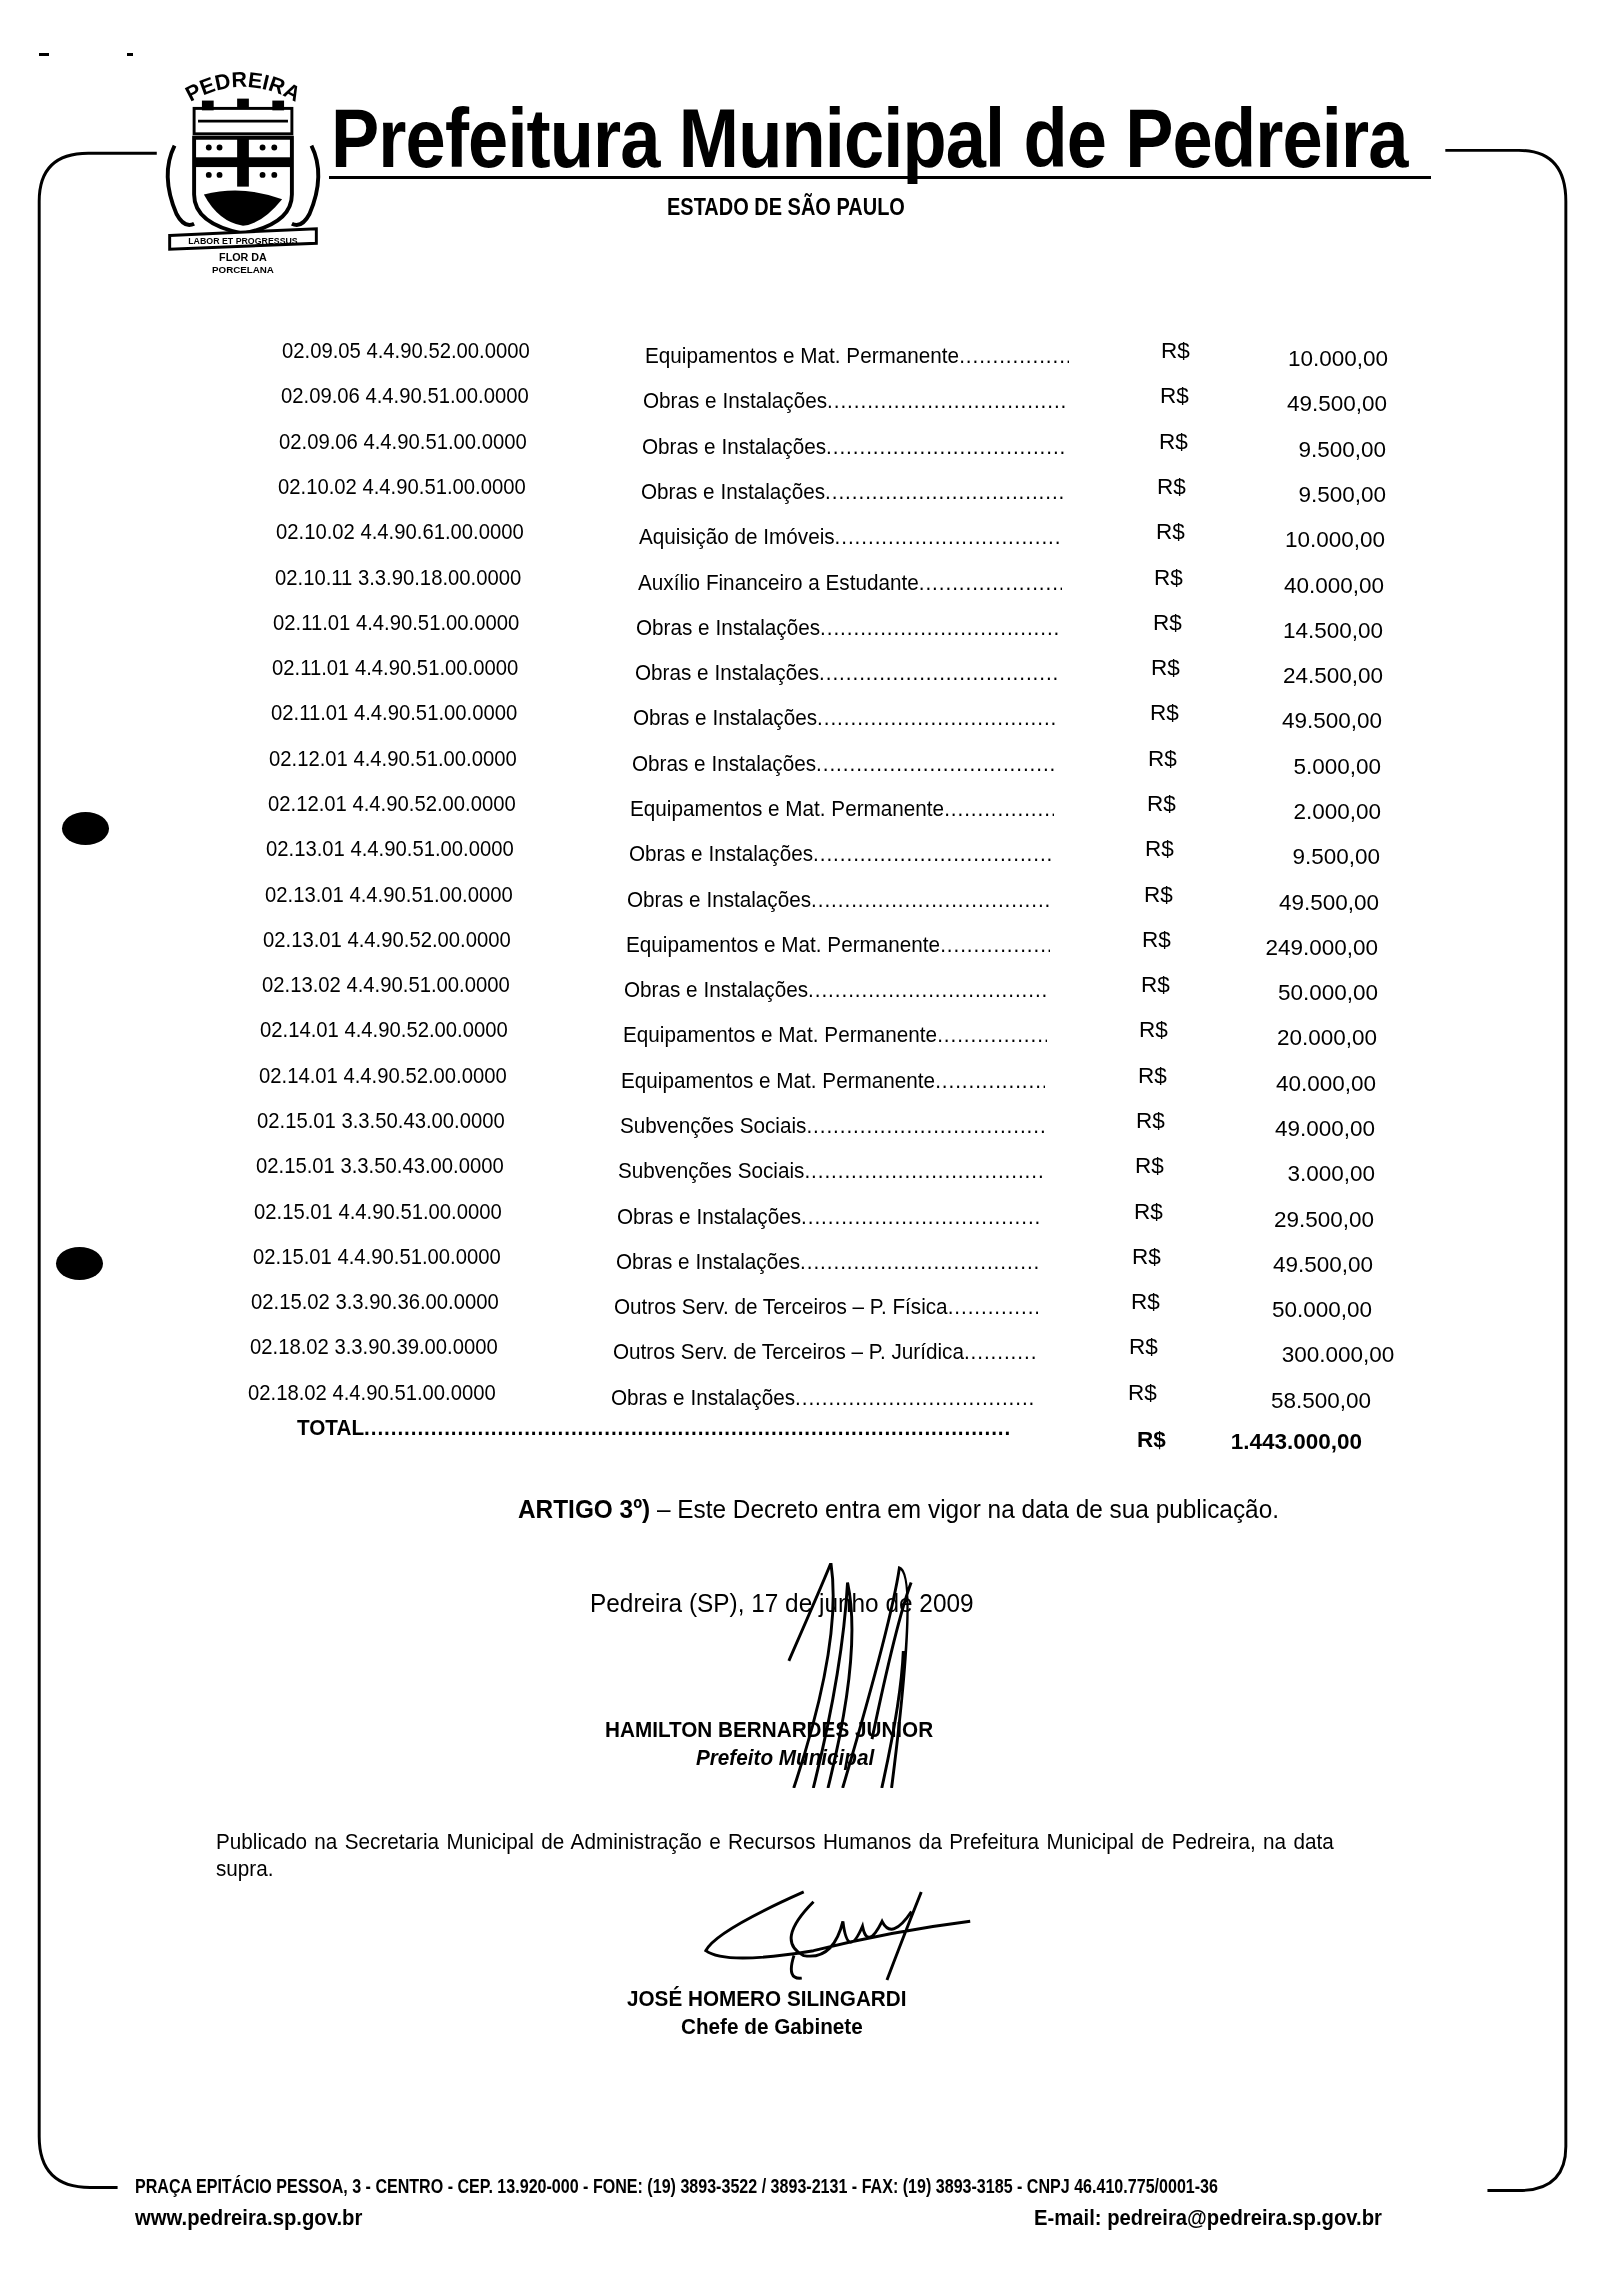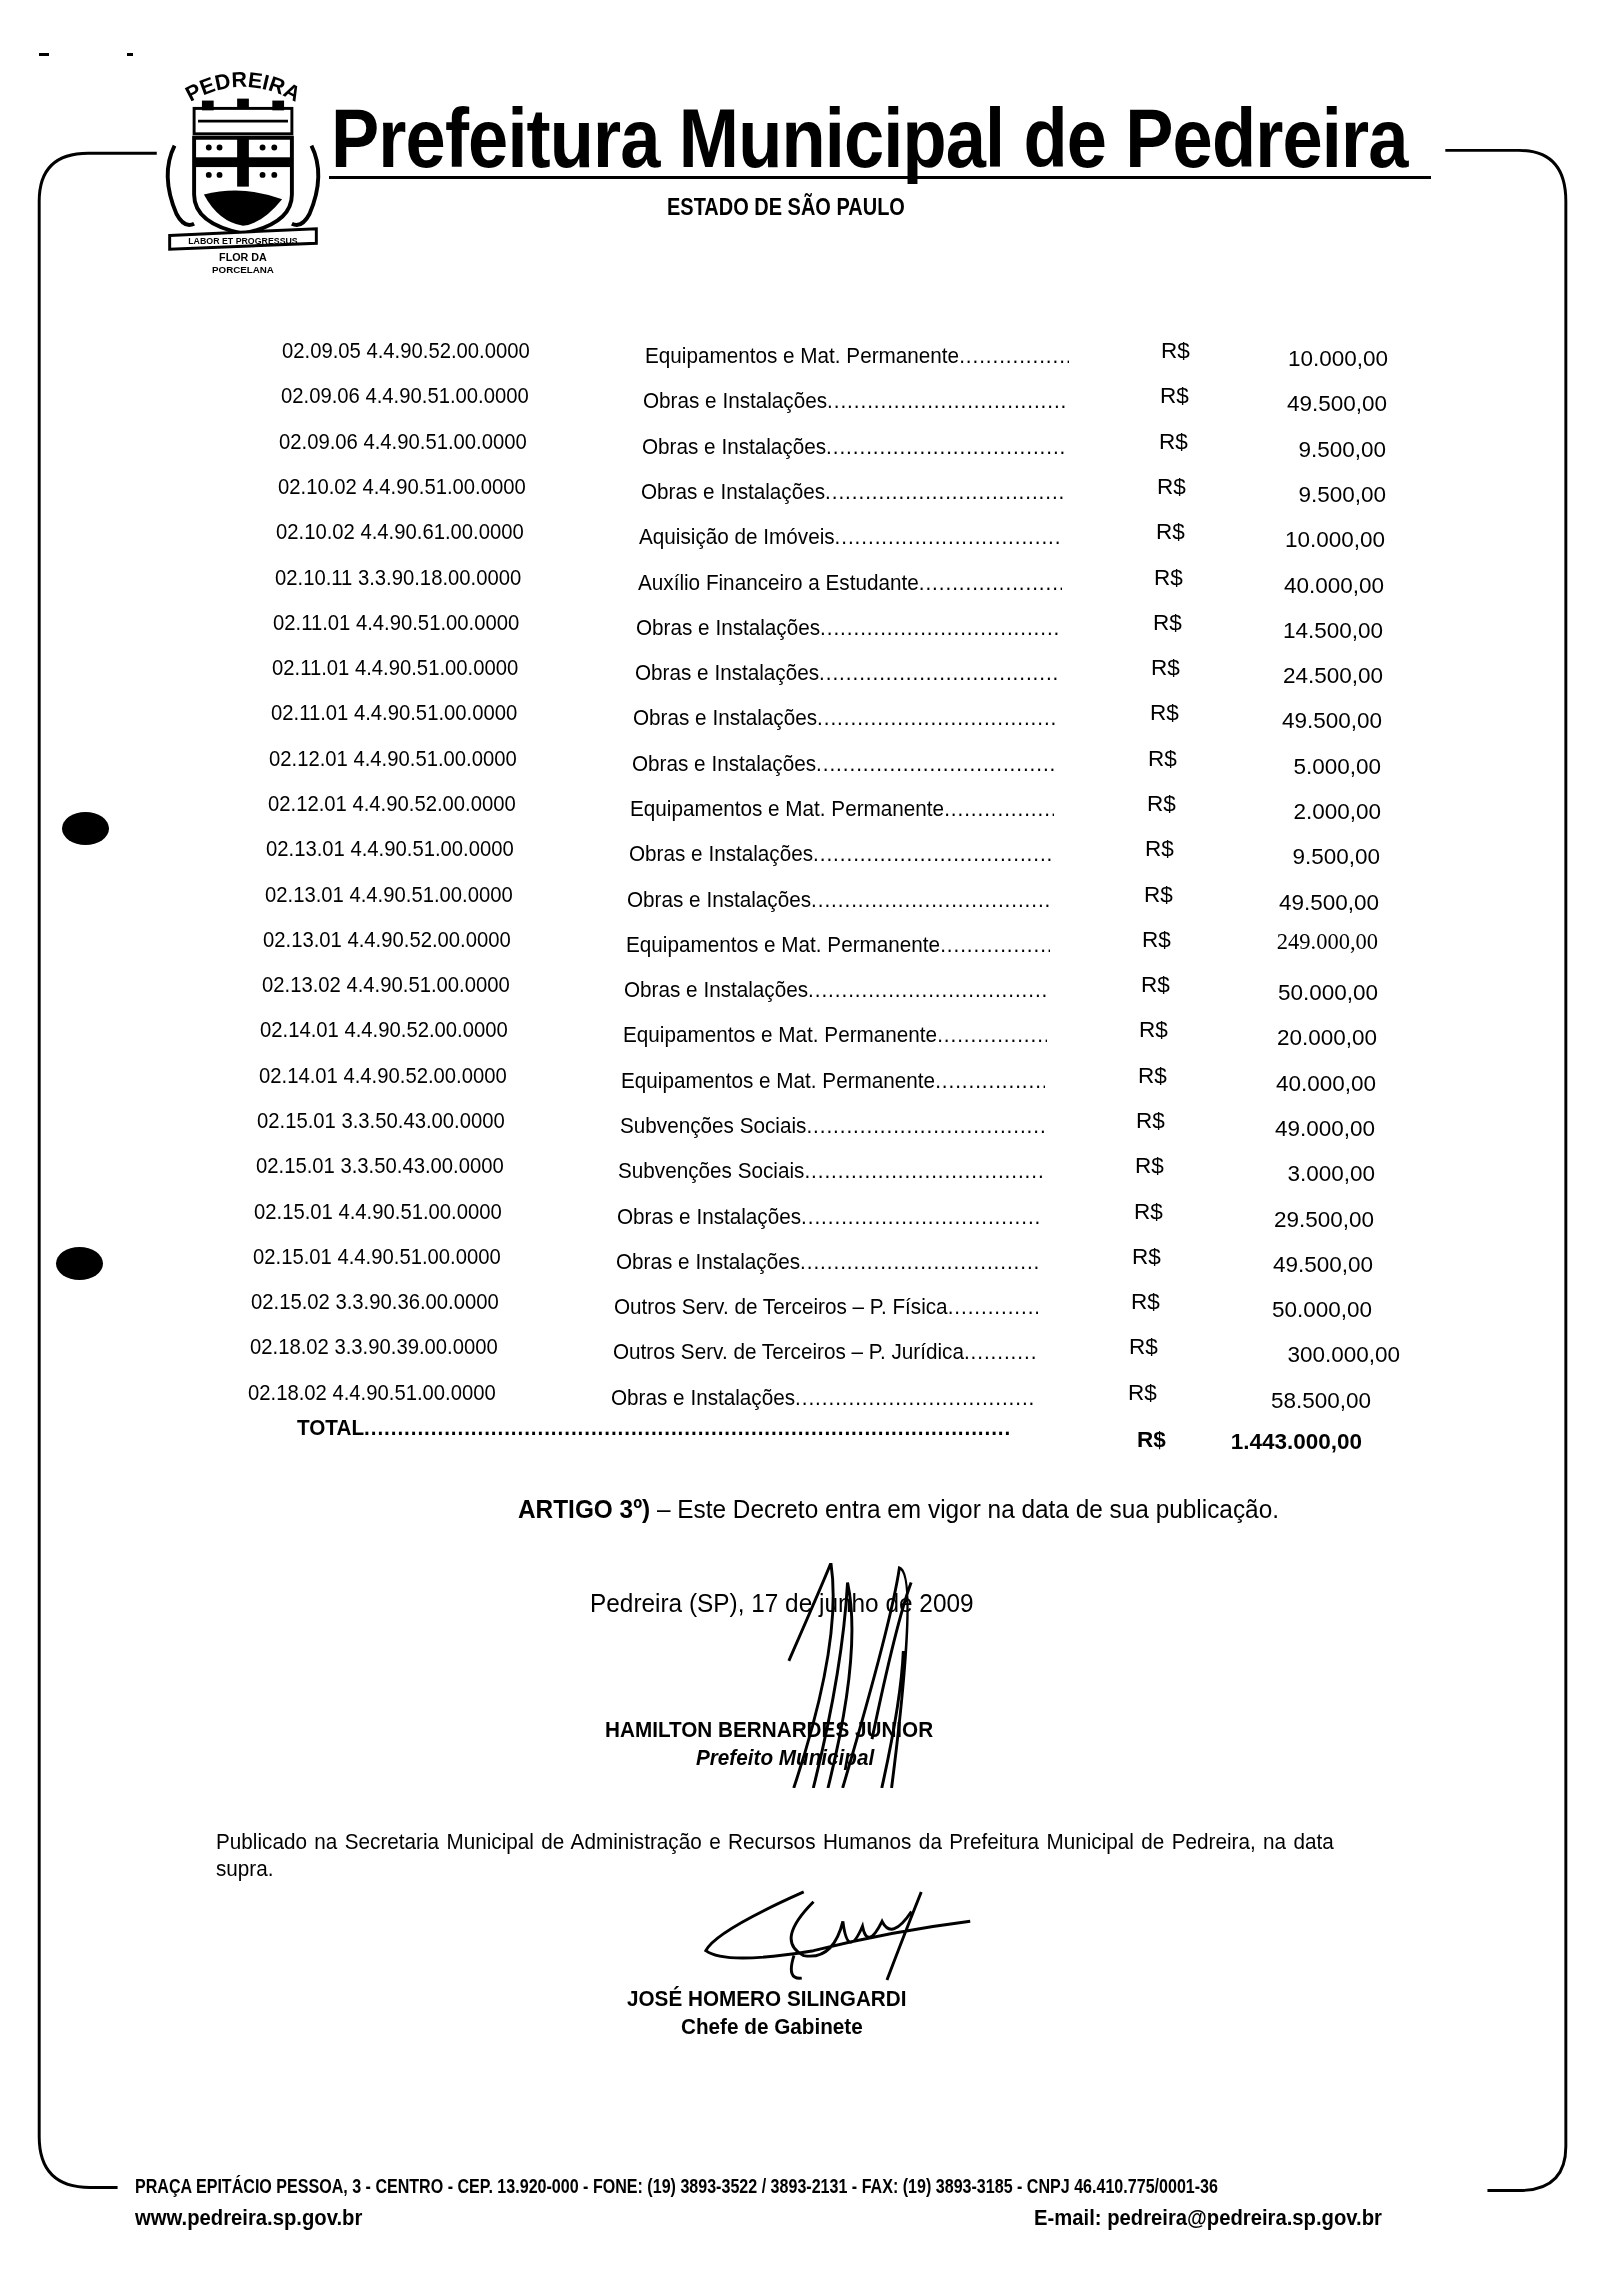--- a/index.html
+++ b/index.html
@@ -154,21 +154,21 @@
     <div class="row" style="top: 880px; left: 0px;">
       <span class="c-code" style="left: 265px;">02.13.01 4.4.90.51.00.0000</span>
       <span class="c-desc" style="left: 627px; top: 4.9px;"><span>Obras e Instalações</span><span class="dots">........................................................................................................................</span></span>
       <span class="c-cur" style="left: 1144px;">R$</span>
       <span class="c-val" style="left: 1183px; top: 7.8px;">49.500,00</span>
     </div>
     <div class="row" style="top: 925px; left: 0px;">
       <span class="c-code" style="left: 263px;">02.13.01 4.4.90.52.00.0000</span>
       <span class="c-desc" style="left: 626px; top: 4.9px;"><span>Equipamentos e Mat. Permanente</span><span class="dots">........................................................................................................................</span></span>
       <span class="c-cur" style="left: 1142px;">R$</span>
-      <span class="c-val" style="left: 1182px; top: 2px; font-family: Liberation Serif, serif;">249.000,00</span>
+      <span class="c-val" style="left: 1182px; top: 8px;">249.000,00</span>
     </div>
     <div class="row" style="top: 970px; left: 0px;">
       <span class="c-code" style="left: 262px;">02.13.02 4.4.90.51.00.0000</span>
       <span class="c-desc" style="left: 624px; top: 4.9px;"><span>Obras e Instalações</span><span class="dots">........................................................................................................................</span></span>
       <span class="c-cur" style="left: 1141px;">R$</span>
       <span class="c-val" style="left: 1182px; top: 7.8px;">50.000,00</span>
     </div>
     <div class="row" style="top: 1015px; left: 0px;">
       <span class="c-code" style="left: 260px;">02.14.01 4.4.90.52.00.0000</span>
       <span class="c-desc" style="left: 623px; top: 4.9px;"><span>Equipamentos e Mat. Permanente</span><span class="dots">........................................................................................................................</span></span>
@@ -208,21 +208,21 @@
     <div class="row" style="top: 1287px; left: 0px;">
       <span class="c-code" style="left: 251px;">02.15.02 3.3.90.36.00.0000</span>
       <span class="c-desc" style="left: 614px; top: 4.9px;"><span>Outros Serv. de Terceiros – P. Física</span><span class="dots">........................................................................................................................</span></span>
       <span class="c-cur" style="left: 1131px;">R$</span>
       <span class="c-val" style="left: 1176px; top: 7.8px;">50.000,00</span>
     </div>
     <div class="row" style="top: 1332px; left: 0px;">
       <span class="c-code" style="left: 250px;">02.18.02 3.3.90.39.00.0000</span>
       <span class="c-desc" style="left: 613px; top: 4.9px;"><span>Outros Serv. de Terceiros – P. Jurídica</span><span class="dots">........................................................................................................................</span></span>
       <span class="c-cur" style="left: 1129px;">R$</span>
-      <span class="c-val" style="left: 1204px; top: 7.8px;">300.000,00</span>
+      <span class="c-val" style="left: 1240px; top: 7.8px; text-align: center;">300.000,00</span>
     </div>
     <div class="row" style="top: 1378px; left: 0px;">
       <span class="c-code" style="left: 248px;">02.18.02 4.4.90.51.00.0000</span>
       <span class="c-desc" style="left: 611px; top: 4.9px;"><span>Obras e Instalações</span><span class="dots">........................................................................................................................</span></span>
       <span class="c-cur" style="left: 1128px;">R$</span>
       <span class="c-val" style="left: 1175px; top: 7.8px;">58.500,00</span>
     </div>
     <div class="row total" style="top: 1413px;">
       <span class="c-desc" style="left: 297px; width: 774px;"><span>TOTAL</span><span class="dots">........................................................................................................................................................................................................</span></span>
       <span class="c-cur" style="left: 1137px; top: 11.8px;">R$</span>

